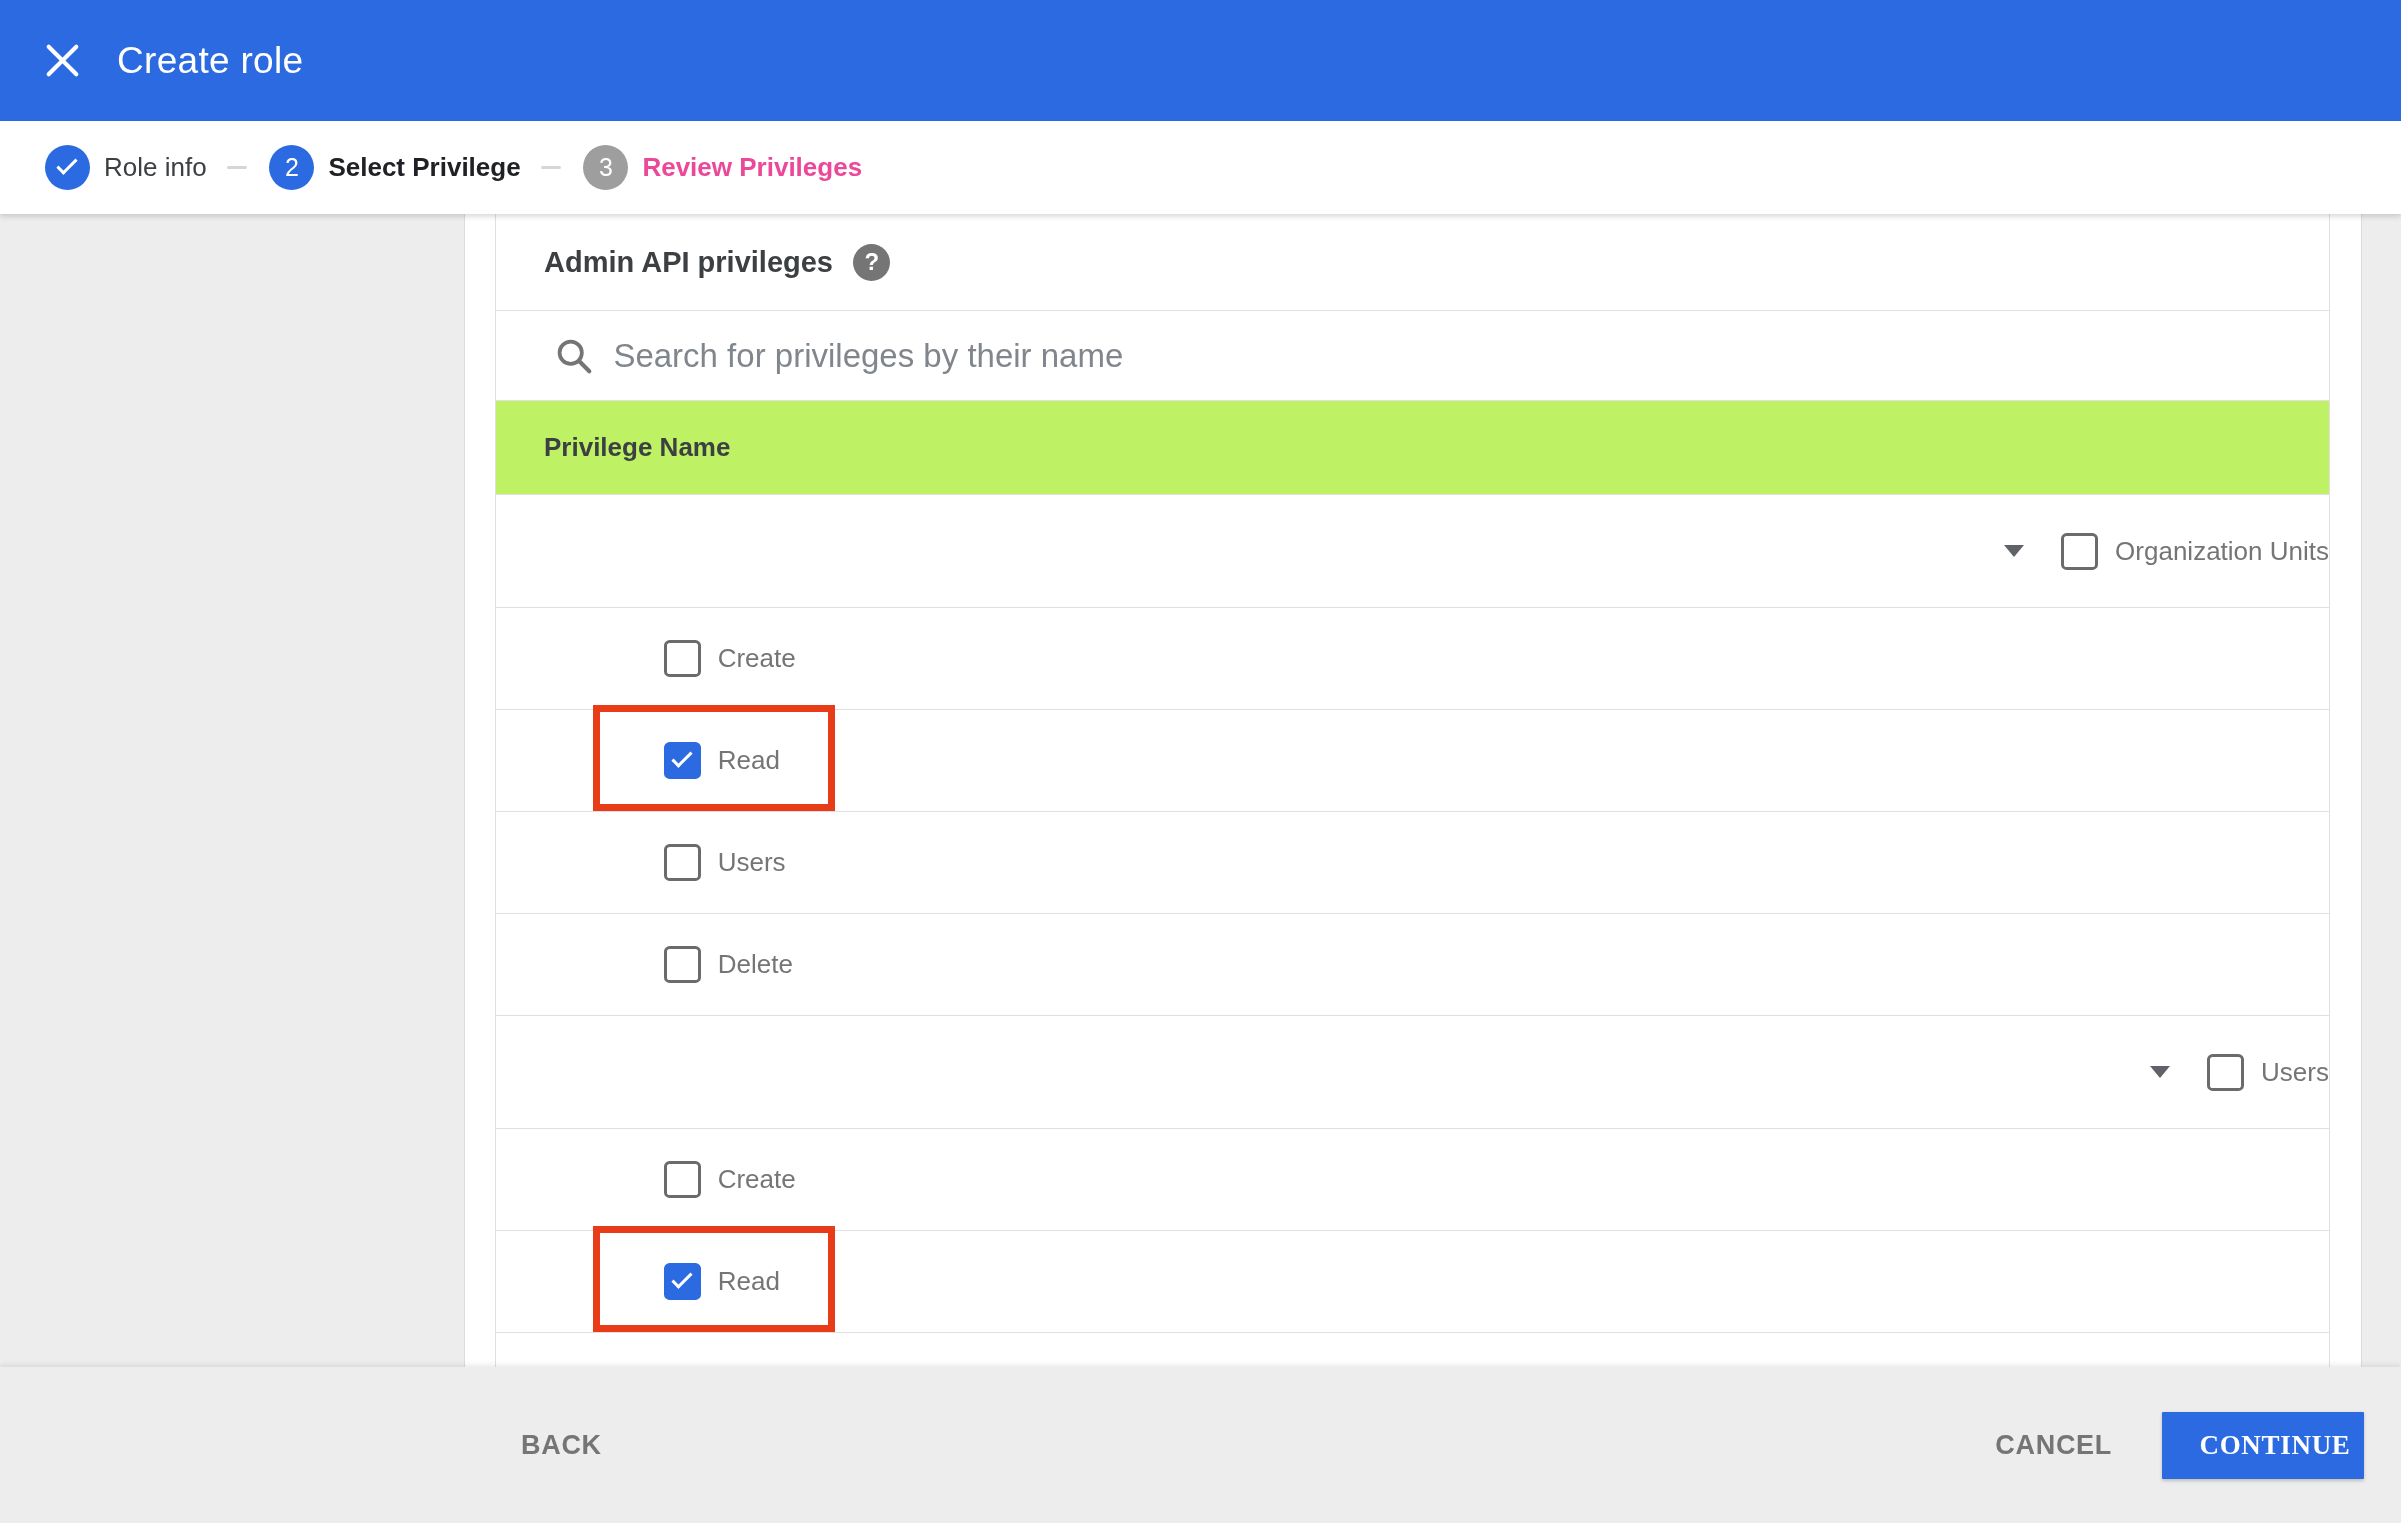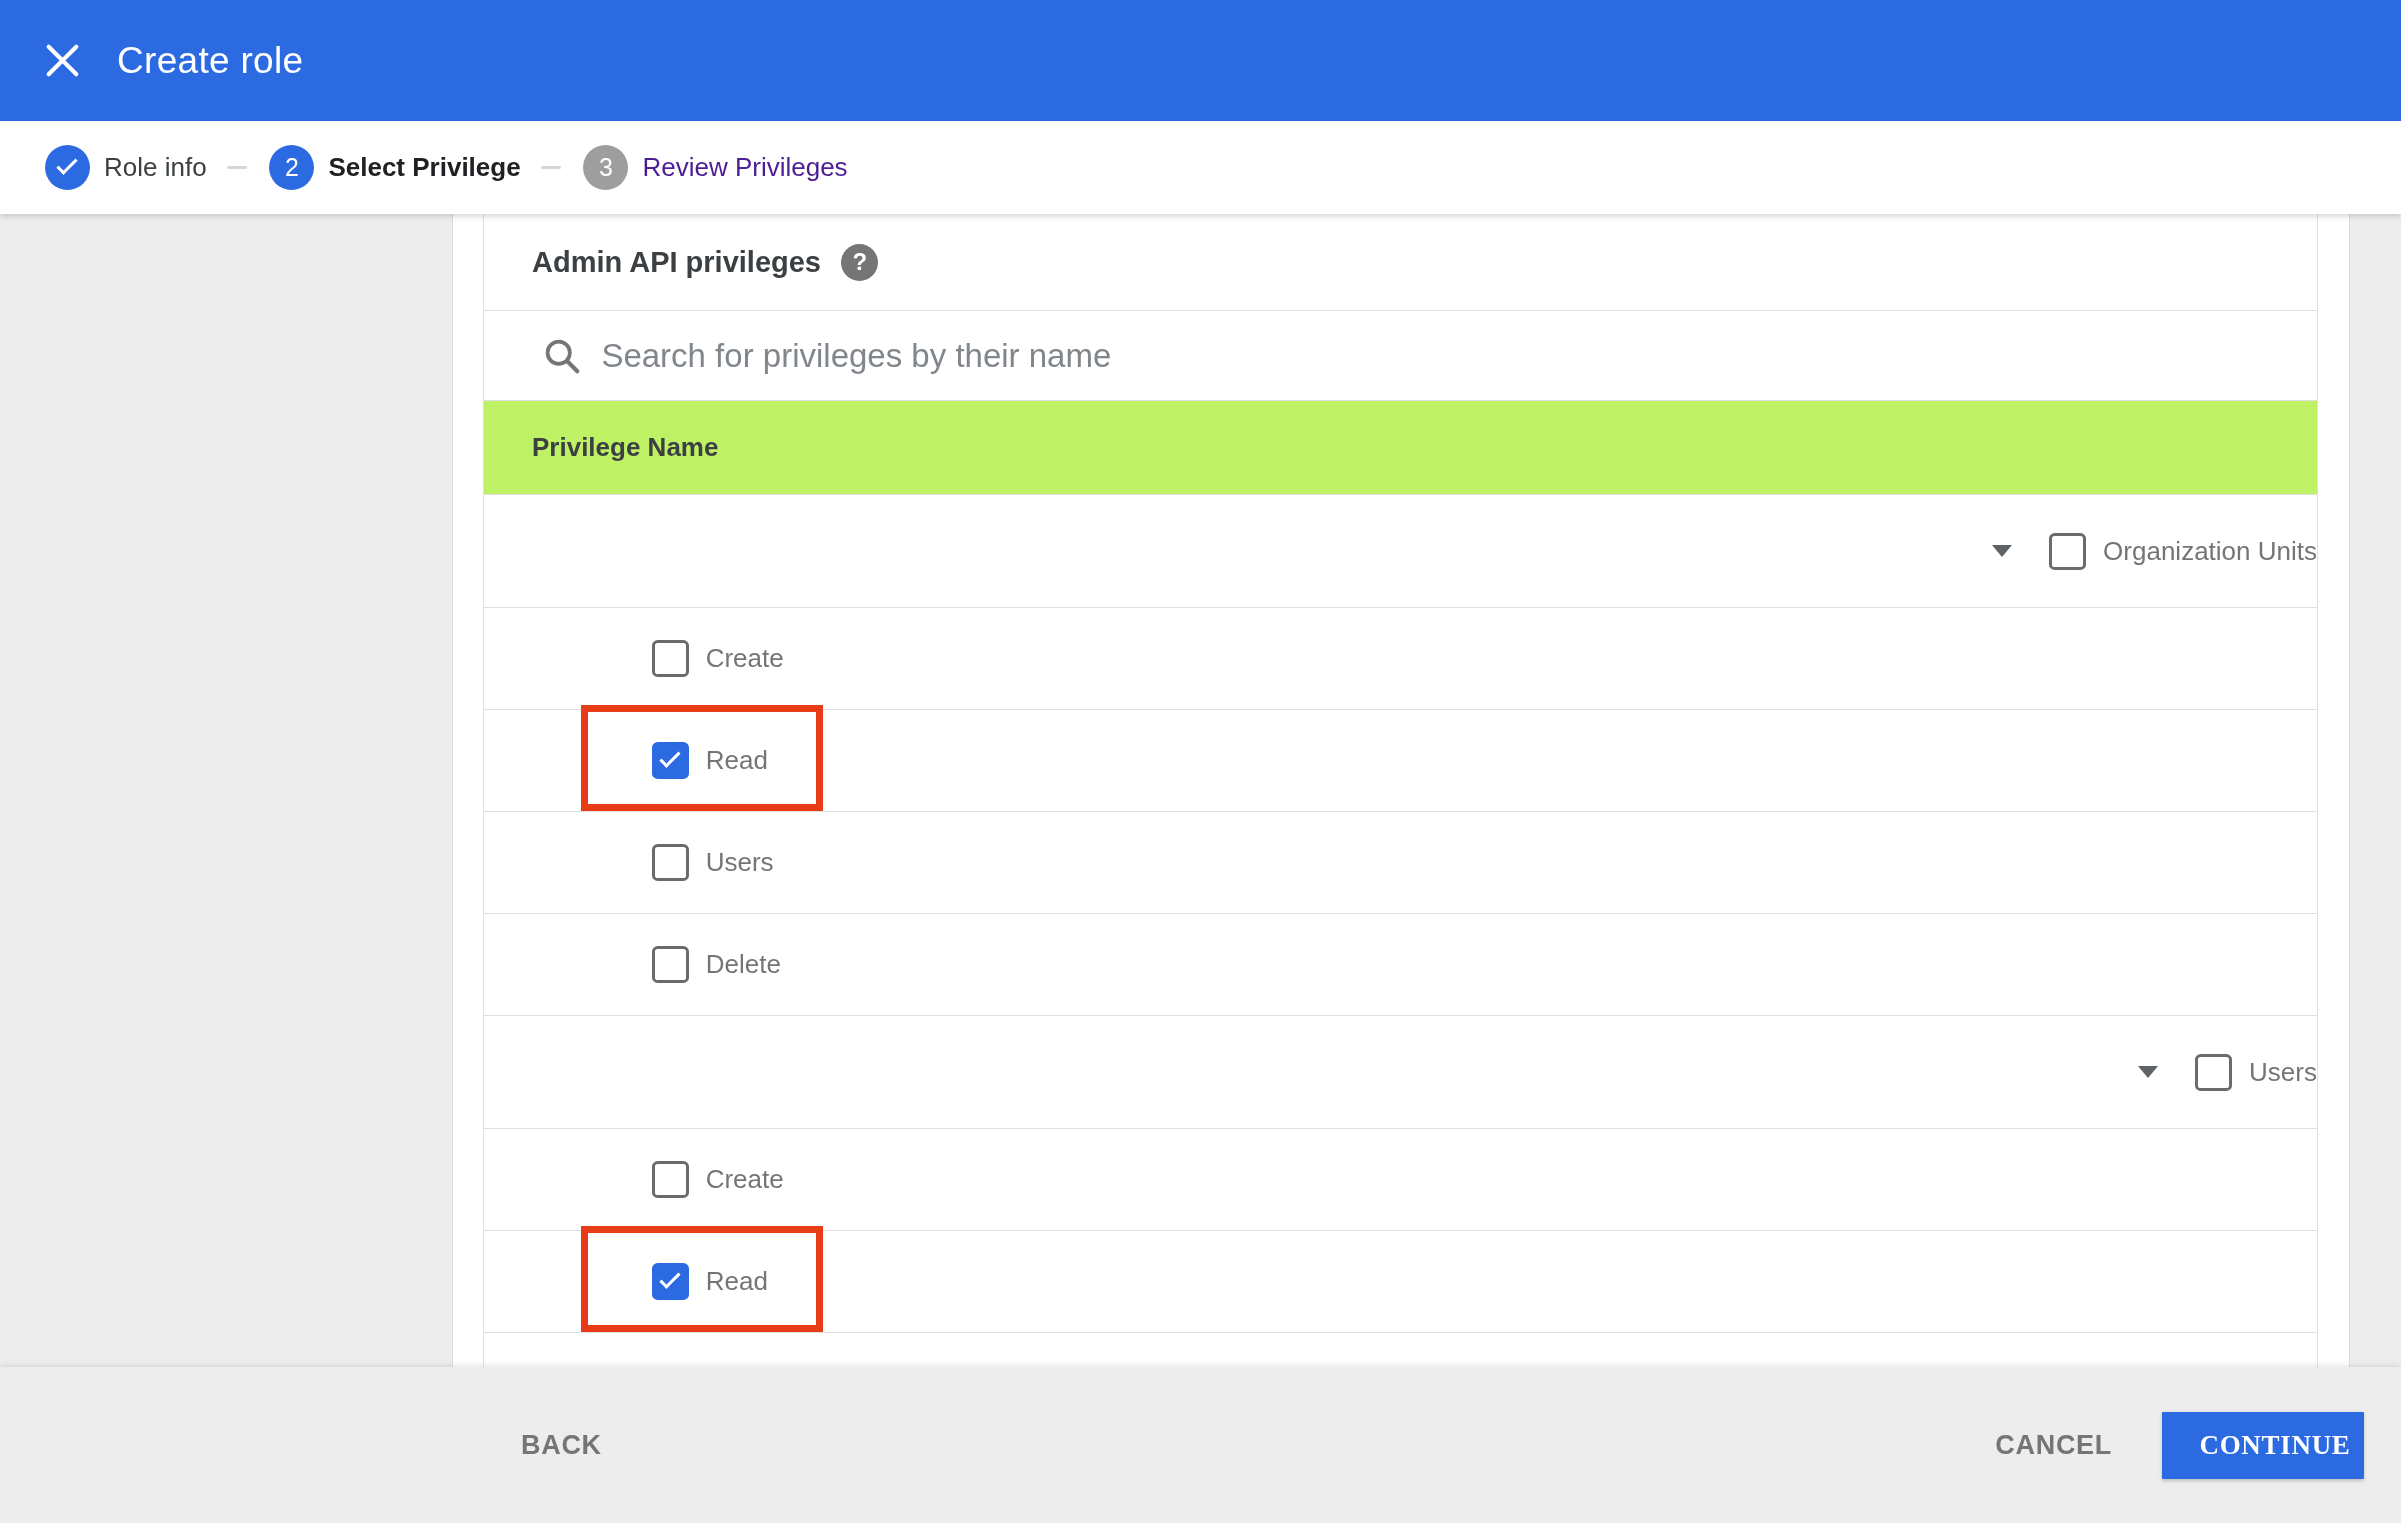--- a/index.html
+++ b/index.html
@@ -16,28 +16,28 @@
   .stepper { height:93px; background:#ffffff; display:flex; align-items:center; padding-left:45px;
     position:relative; z-index:10; box-shadow:0 2.8px 5.6px rgba(0,0,0,0.16); }
   .step { display:flex; align-items:center; }
   .step-circle { width:45px; height:45px; border-radius:50%; display:flex; align-items:center; justify-content:center;
     color:#fff; font-size:25px; font-weight:400; flex:0 0 auto; }
   .step-circle.blue { background:#2b6ae0; }
   .step-circle.gray { background:#9e9e9e; }
   .step-label { margin-left:14px; font-size:26px; }
   .step-label.done { color:#3c4043; font-weight:400; }
   .step-label.current { color:#202124; font-weight:700; }
-  .step-label.upcoming { color:#4c1d95; font-weight:400; }
+  .step-label.upcoming { color:#ec4899; font-weight:700; }
   .step-dash { width:20.4px; height:3.7px; background:#d6d6d6; margin:0 22px 0 20.4px; border-radius:1.9px; }
   .mark { width:20.4px; height:10.2px; border-left:3.7px solid #fff; border-bottom:3.7px solid #fff;
     transform:rotate(-45deg); margin-top:-6.5px; }
 
   
   .main { position:relative; height:1153px; }
-  .card { position:absolute; left:452px; top:0; width:1898px; height:100%;
+  .card { position:absolute; left:464px; top:0; width:1898px; height:100%;
     background:#ffffff; border-left:0.9px solid #dcdcdc; border-right:0.9px solid #dcdcdc; overflow:hidden; }
   .pbox { margin:0 31px 0 30px; height:100%;
     border-left:0.9px solid #e0e0e0; border-right:0.9px solid #e0e0e0; }
 
   .sec-head { height:97px; border-bottom:0.9px solid #e0e0e0; display:flex; align-items:center; padding-left:48px; }
   .sec-title { font-size:29px; font-weight:700; color:#3c4043; }
   .help-icon { width:37px; height:37px; border-radius:50%; background:#757575; color:#ffffff;
     font-size:24px; font-weight:700; display:flex; align-items:center; justify-content:center; margin-left:20.4px; cursor:pointer; }
 
   .search-row { height:90px; border-bottom:0.9px solid #e0e0e0; display:flex; align-items:center; padding-left:58px; }

